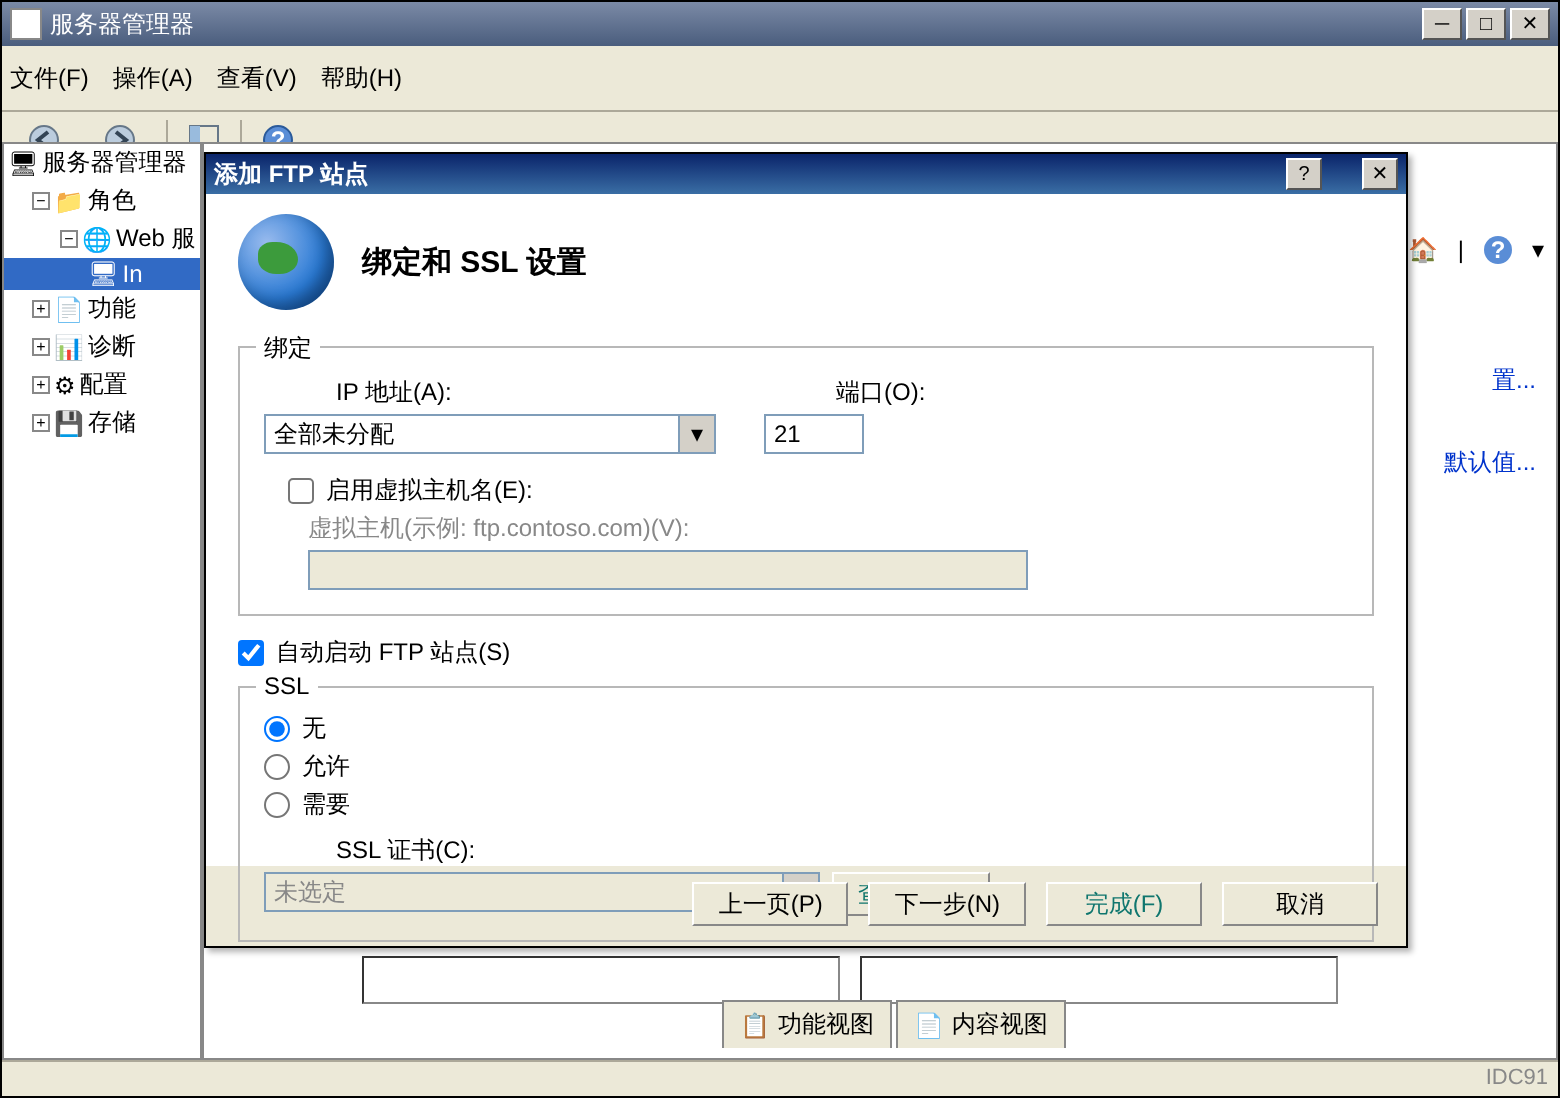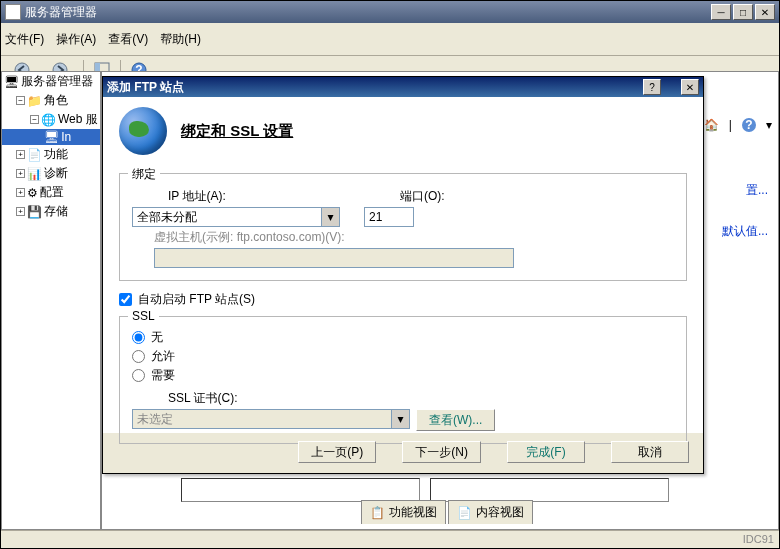--- a/index.html
+++ b/index.html
@@ -44,45 +44,45 @@
 
 .dialog { position: absolute; top: 76px; left: 102px; width: 602px; height: 398px; background: #ece9d8; border: 1px solid #000; box-shadow: 2px 2px 3px rgba(0,0,0,.3); }
 .dlg-titlebar { height: 20px; background: linear-gradient(#0a246a, #3a6ea5); color: #fff; display: flex; align-items: center; padding: 0 4px; gap: 20px; }
 .dlg-titlebar .t { flex: 1; font-weight: bold; }
 .dlg-titlebar .dlg-btn { width: 18px; height: 16px; background: #d4d0c8; border: 1px solid #fff; border-right-color: #555; border-bottom-color: #555; display: flex; align-items: center; justify-content: center; font-size: 10px; color: #000; cursor: pointer; }
 
 .dlg-body { position: absolute; top: 20px; left: 0; right: 0; bottom: 40px; background: #fff; }
 .dlg-header { display: flex; align-items: center; gap: 14px; padding: 10px 16px; }
 .globe { width: 48px; height: 48px; border-radius: 50%; background: radial-gradient(circle at 30% 30%, #9be, #2a7ad4 60%, #0a4a9a); box-shadow: inset -4px -4px 8px rgba(0,0,0,.3); position: relative; }
 .globe::after { content: ""; position: absolute; top: 14px; left: 10px; width: 20px; height: 16px; background: #3c9b3c; border-radius: 40% 60% 50% 50%; }
-.dlg-header h2 { font-size: 15px; font-weight: bold; text-decoration: underline; }
+.dlg-header h2 { font-size: 15px; font-weight: bold; }
 
 .group { margin: 8px 16px 10px; border: 1px solid #b8b8b8; padding: 10px 12px 12px; position: relative; }
 .group .legend { position: absolute; top: -8px; left: 8px; background: #fff; padding: 0 4px; }
 .row { display: flex; gap: 24px; margin-top: 4px; }
 .col { display: flex; flex-direction: column; gap: 2px; }
 .lbl { font-size: 12px; margin-left: 36px; }
 .select { display: flex; }
-.select input { width: 190px; height: 20px; border: 1px solid #7f9db9; padding: 0 4px; }
+.select input { width: 208px; height: 20px; border: 1px solid #7f9db9; padding: 0 4px; }
 .select .arrow { width: 18px; height: 20px; background: #d4d0c8; border: 1px solid #7f9db9; border-left: none; display: flex; align-items: center; justify-content: center; cursor: pointer; }
 input.text { height: 20px; border: 1px solid #7f9db9; padding: 0 4px; }
 input.text.port { width: 50px; }
 input.text.long { width: 360px; }
 input.text[disabled] { background: #ece9d8; color: #888; }
 label.chk { display: flex; align-items: center; gap: 6px; margin-top: 10px; }
 label.chk.indent { margin-left: 12px; }
 .auto-row { margin: 4px 16px; display: flex; align-items: center; gap: 6px; }
 .radio-row { display: flex; align-items: center; gap: 6px; margin: 2px 0; }
 .muted { color: #888; margin-left: 22px; margin-top: 2px; }
 .cert-row { display: flex; gap: 6px; margin-top: 2px; }
 .cert-row .select input { width: 260px; }
 .btn { height: 22px; padding: 0 12px; background: #ece9d8; border: 1px solid #888; border-top-color: #fff; border-left-color: #fff; cursor: pointer; }
 .btn[disabled] { color: #0f766e; cursor: default; }
 
-.dlg-footer { position: absolute; bottom: 10px; right: 14px; display: flex; gap: 26px; }
+.dlg-footer { position: absolute; bottom: 10px; right: 14px; display: flex; gap: 10px; }
 .dlg-footer .btn { min-width: 78px; }
 
 .watermark { position: absolute; bottom: 4px; right: 6px; color: #888; font-size: 11px; }
 
 
 svg { display: block; }
 </style>
 </head>
 <body>
 
@@ -194,20 +194,24 @@
           <div class="select">
             <input class="text" readonly="" value="全部未分配" style="">
             <div class="arrow">▾</div>
           </div>
         </div>
         <div class="col">
           <span class="lbl">端口(O):</span>
           <input class="text port" value="21" style="">
         </div>
       </div>
+      <label class="chk indent">
+        <input type="checkbox" style="">
+        <span>启用虚拟主机名(E):</span>
+      </label>
       <div class="muted">虚拟主机(示例: ftp.contoso.com)(V):</div>
       <div style="margin-left:22px; margin-top:2px;">
         <input class="text long" disabled="" style="">
       </div>
     </div>
 
     <div class="auto-row">
       <input type="checkbox" checked="" style="">
       <span>自动启动 FTP 站点(S)</span>
     </div>

